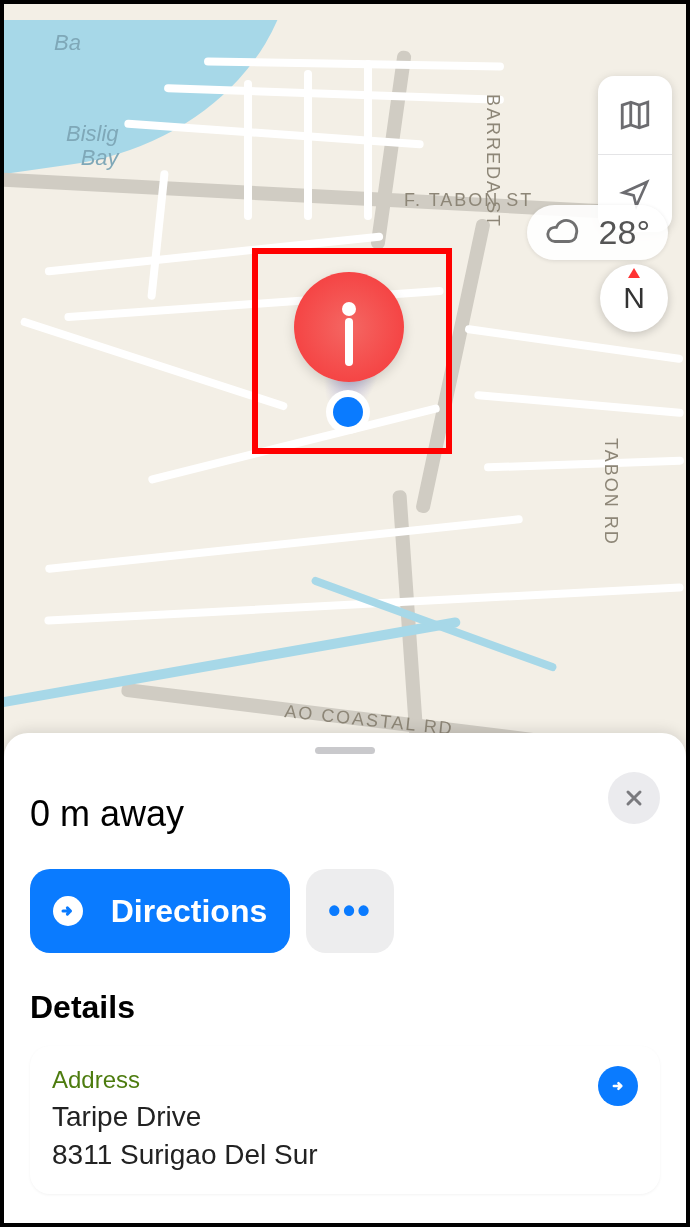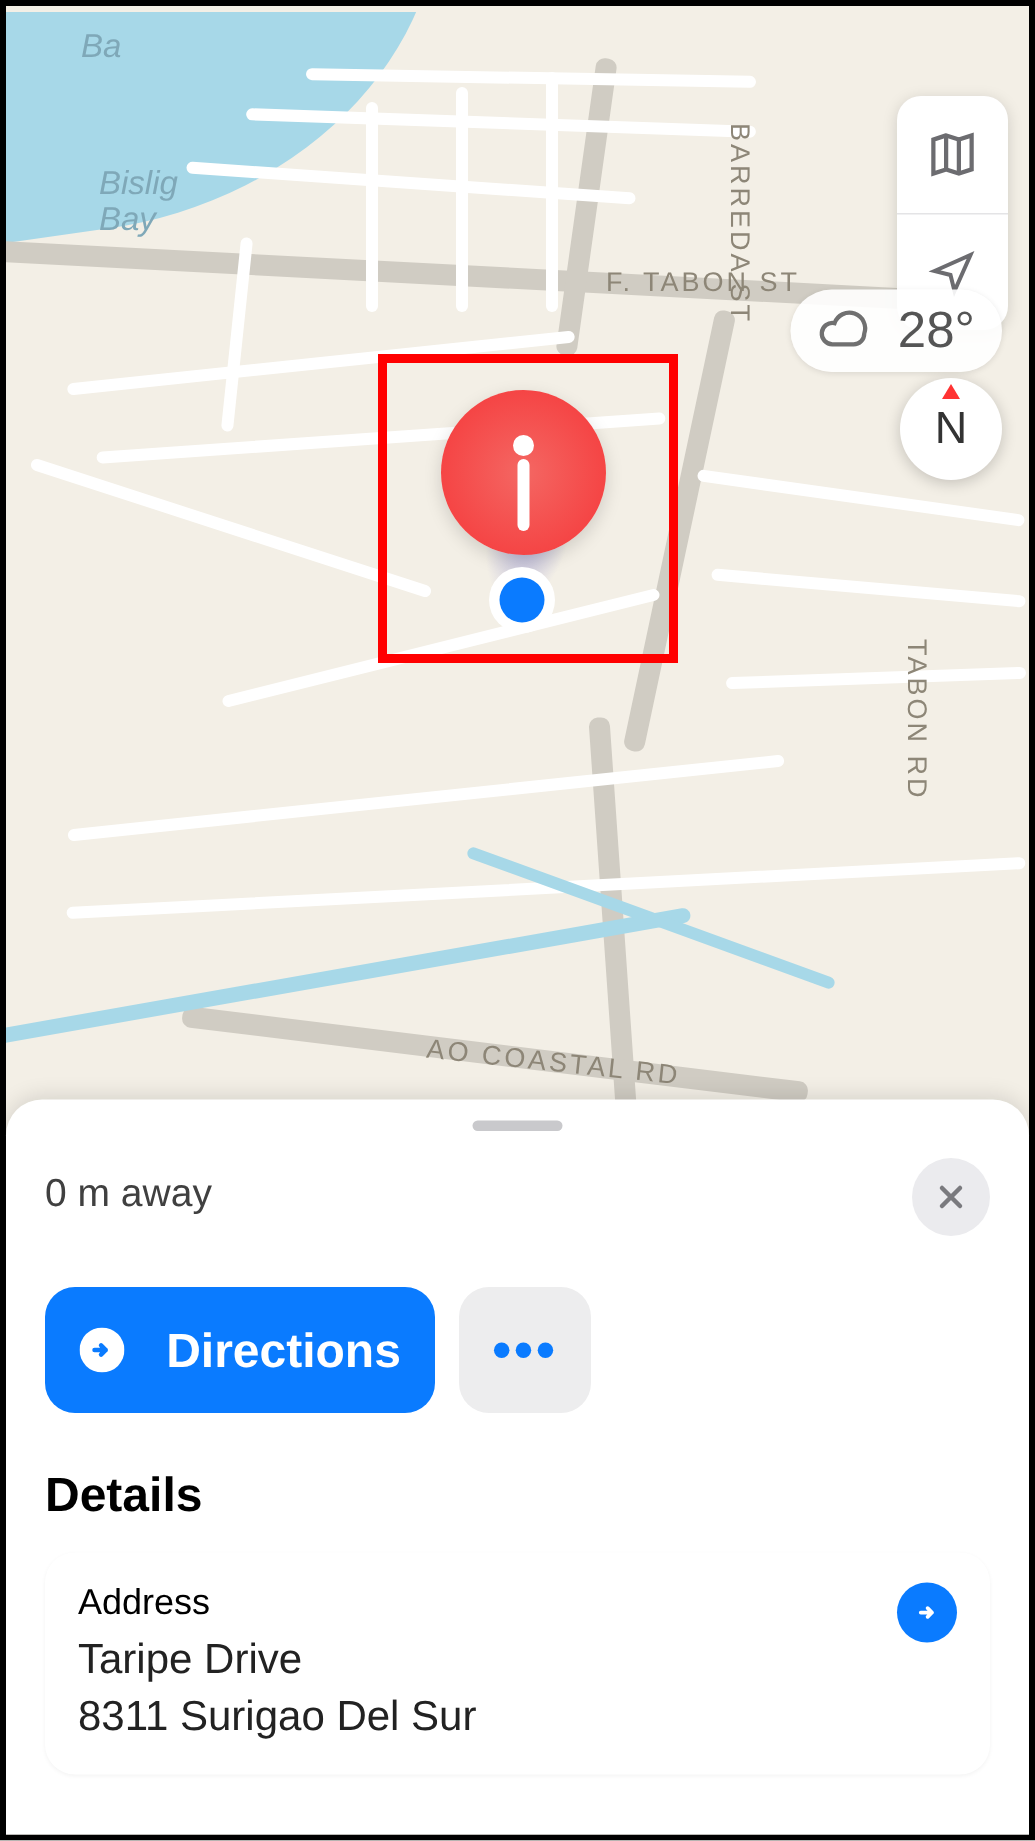--- a/index.html
+++ b/index.html
@@ -7,35 +7,35 @@
   .frame {
     position: relative;
     width: 690px; height: 1227px;
     border: 4px solid #000;
     background: #f3efe6;
   }
 
   
   .map {
     position: absolute;
-    left: 0; top: 4px; right: 0; height: 740px;
+    left: 0; top: 16px; right: 0; height: 740px;
     background: #f3efe6;
     overflow: hidden;
   }
   .water {
     position: absolute;
     left: -120px; top: -120px;
     width: 420px; height: 260px;
     background: #a7d8e8;
     border-bottom-right-radius: 60% 80%;
     transform: rotate(-8deg);
   }
   .water-lbl { position: absolute; color: #7fa8b8; font-style: italic; font-size: 22px; }
   .bay1 { left: 50px; top: 10px; }
-  .bay2 { left: 62px; top: 102px; line-height: 1.1; }
+  .bay2 { left: 62px; top: 102px; line-height: 1.1; text-align: right; }
 
   
   .road, .road2, .road3 {
     position: absolute; background: #fff; border-radius: 4px;
   }
   .road { height: 8px; }
   .roadbig { position:absolute; background:#d0ccc3; border-radius:6px; }
   .river { position:absolute; background:#a7d8e8; border-radius:20px; }
 
   .street-label { position:absolute; color:#8d8677; font-size:18px; letter-spacing:2px; font-weight:500; }
@@ -128,21 +128,21 @@
     border-top-left-radius: 24px; border-top-right-radius:24px;
     box-shadow: 0 -2px 14px rgba(0,0,0,0.12);
     padding: 14px 26px 0 26px;
   }
   .grabber {
     width:60px; height:7px; background:#c9c9cc; border-radius:4px;
     margin: 0 auto 18px auto;
   }
   .sheet-head { display:flex; align-items:flex-start; justify-content:space-between; }
   .title { font-size: 46px; font-weight:800; letter-spacing:-0.5px; }
-  .subtitle { font-size: 26px; color:#404040; margin-top:8px; }
+  .subtitle { font-size: 36px; color:#000000; margin-top:21px; }
   .close {
     width:52px; height:52px; border-radius:50%;
     background:#ebebee; display:flex; align-items:center; justify-content:center;
     cursor:pointer;
   }
 
   .btn-row { display:flex; gap:16px; margin-top:34px; }
   .btn {
     flex:1; height:84px; border-radius:20px; display:flex; align-items:center; justify-content:center;
     font-size:32px; font-weight:600; gap:28px; cursor:pointer;
@@ -152,21 +152,21 @@
   .btn.more { flex:0 0 88px; background:#ededee; color:#0a7bff; font-size:36px; letter-spacing:2px; }
 
   .details-h { font-size:32px; font-weight:700; margin-top:36px; }
 
   .card {
     margin-top:20px; border-radius:20px; background:#fff;
     box-shadow: 0 1px 3px rgba(0,0,0,0.05);
     padding: 20px 22px;
     position:relative;
   }
-  .addr-label { color:#000000; font-size:24px; }
+  .addr-label { color:#4d7c0f; font-size:24px; }
   .addr-lines { font-size:28px; color:#222; line-height:1.35; margin-top:4px; }
   .go-circle {
     position:absolute; right:22px; top:20px;
     width:40px; height:40px; border-radius:50%; background:#0a7bff;
     display:flex; align-items:center; justify-content:center;
   }
 
   svg { display:block; }
 </style>
 </head>

